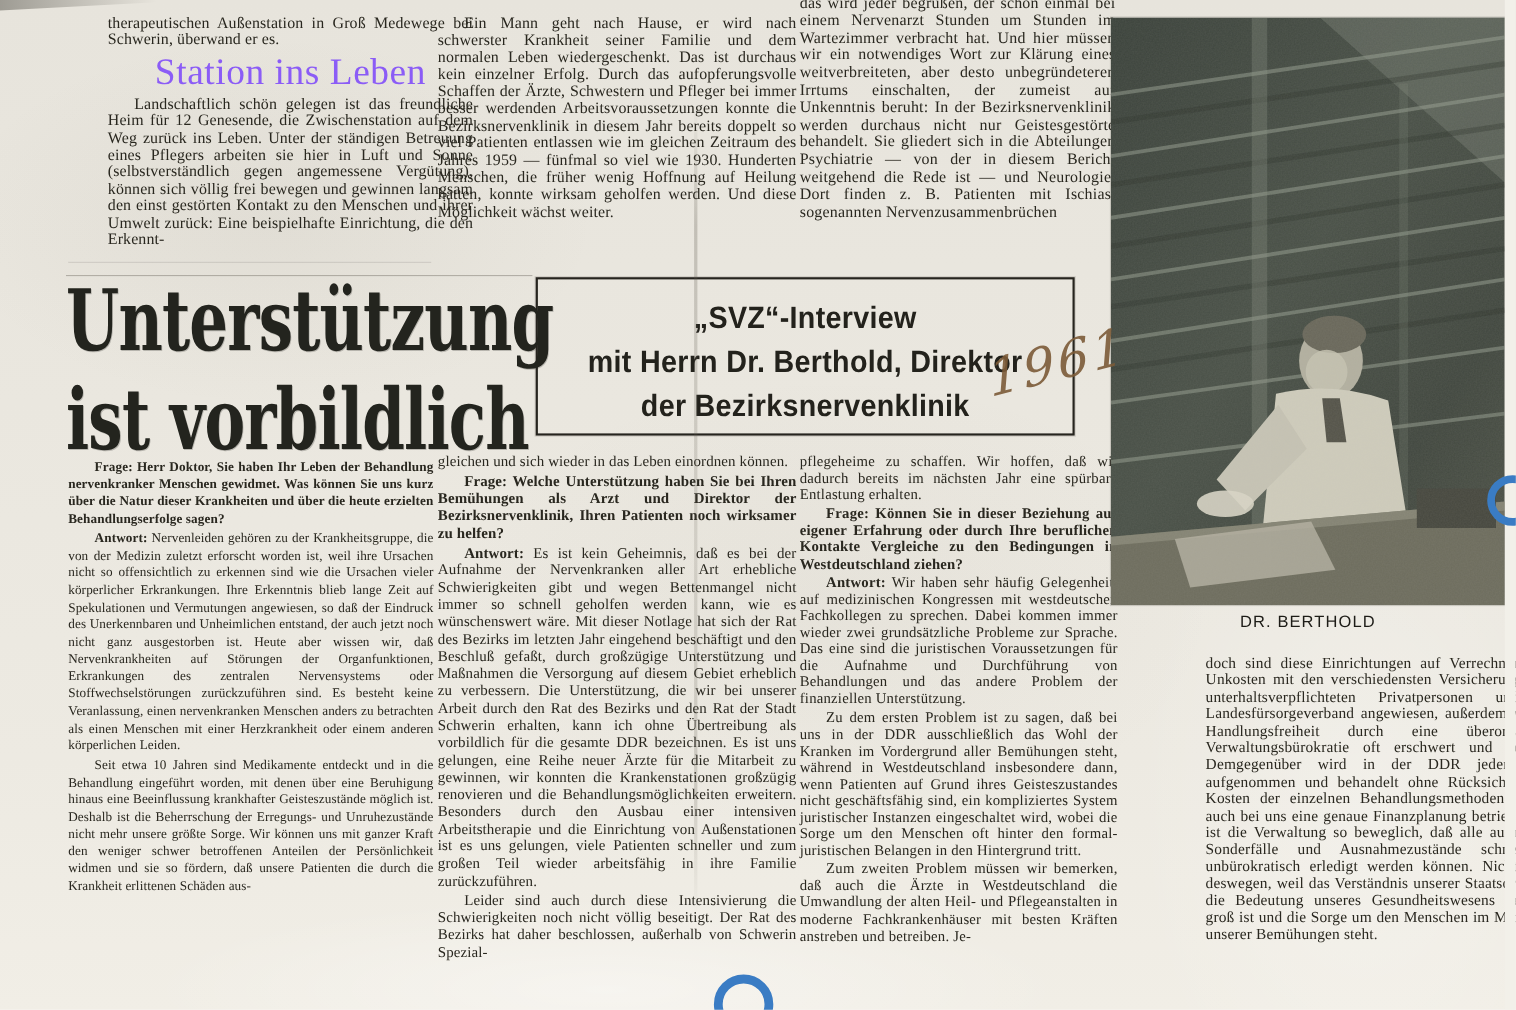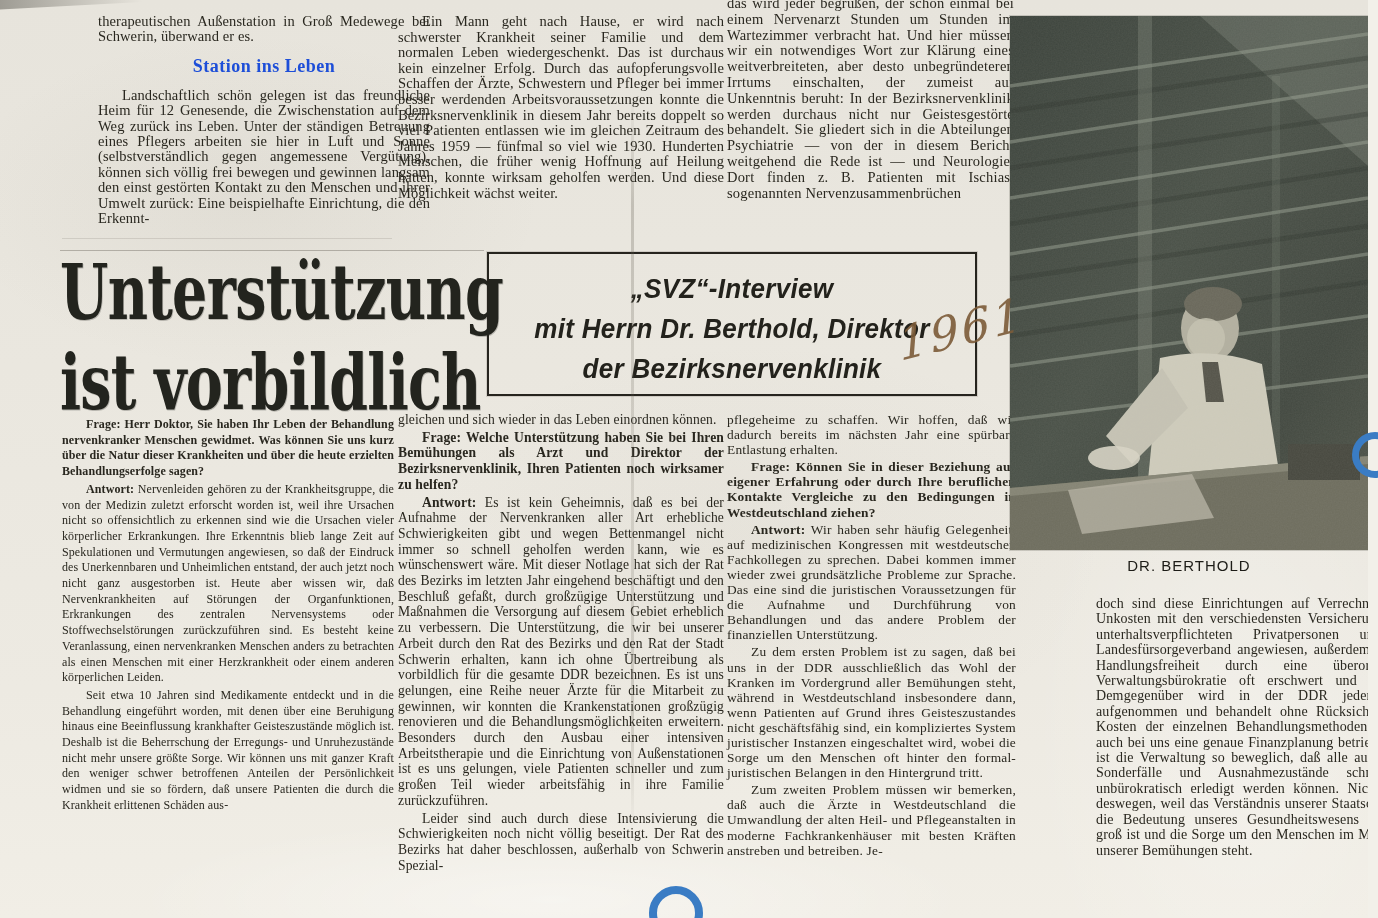--- a/index.html
+++ b/index.html
@@ -26,37 +26,37 @@
   .col p{margin:0 0 2px 0;}
   .ind{text-indent:24px;}
   .bold{font-weight:bold;}
   .lead{font-weight:bold;}
 
   #top-col1{left:62px;top:14px;width:332px;font-size:14.5px;line-height:15.4px;letter-spacing:.1px;margin-left:36px;}
   #top-col2{left:398px;top:14px;width:326px;font-size:14.5px;line-height:15.6px;letter-spacing:.1px;}
   #top-col3{left:727px;top:-4px;width:287px;font-size:14.5px;line-height:15.8px;letter-spacing:.2px;}
 
   .sub-heading{
-    text-align:center;font-size:18px;line-height:30px;letter-spacing:.5px;
-    margin:6px 0 7px 0 !important;font-weight:700;color:#1d4ed8;text-indent:0;
+    text-align:center;font-size:34px;line-height:30px;letter-spacing:.5px;
+    margin:6px 0 7px 0 !important;font-weight:400;color:#8b5cf6;text-indent:0;
   }
 
   .headline{
     position:absolute;left:60px;z-index:4;color:#23241e;
     font-family:"DejaVu Serif",serif;font-weight:700;font-size:77px;
     transform:scaleX(.72);transform-origin:left top;white-space:nowrap;
     letter-spacing:-1px;text-shadow:1px 1px 0 rgba(35,36,30,.25);
   }
   #headline-1{top:247px;}
   #headline-2{top:337px;}
 
   #interview-box{
     position:absolute;left:487px;top:252px;width:490px;height:144px;z-index:3;
     border:2px solid #26241e;box-shadow:0 0 0 1px rgba(60,56,48,.15);
-    text-align:center;padding-top:15px;box-sizing:border-box;font-style:italic;
+    text-align:center;padding-top:15px;box-sizing:border-box;
   }
   #interview-box .box-line{
     font-family:"Liberation Sans",sans-serif;font-weight:bold;color:#23221c;
     font-size:28px;line-height:40px;transform:scaleX(.93);transform-origin:center;
     letter-spacing:.3px;
   }
 
   #handwritten-year{
     position:absolute;left:897px;top:302px;z-index:6;
     font-family:"DejaVu Serif",serif;font-style:italic;

